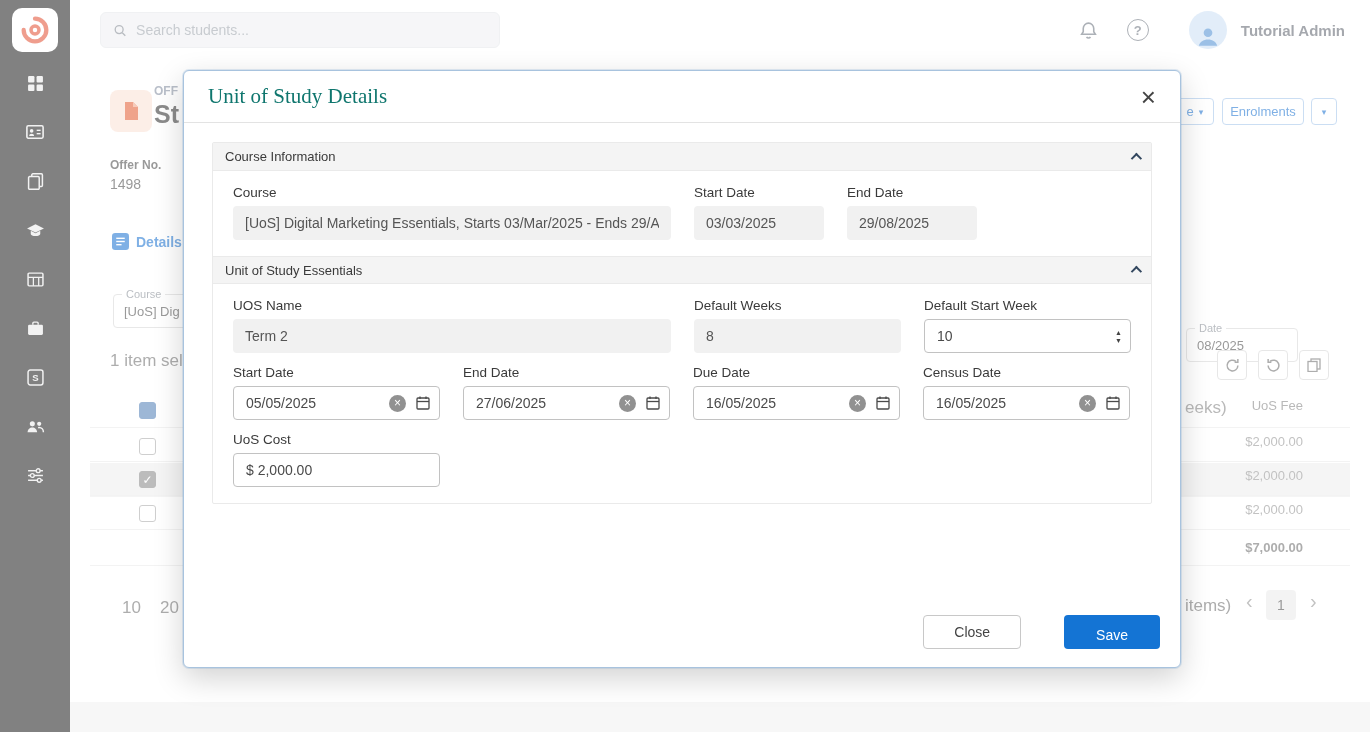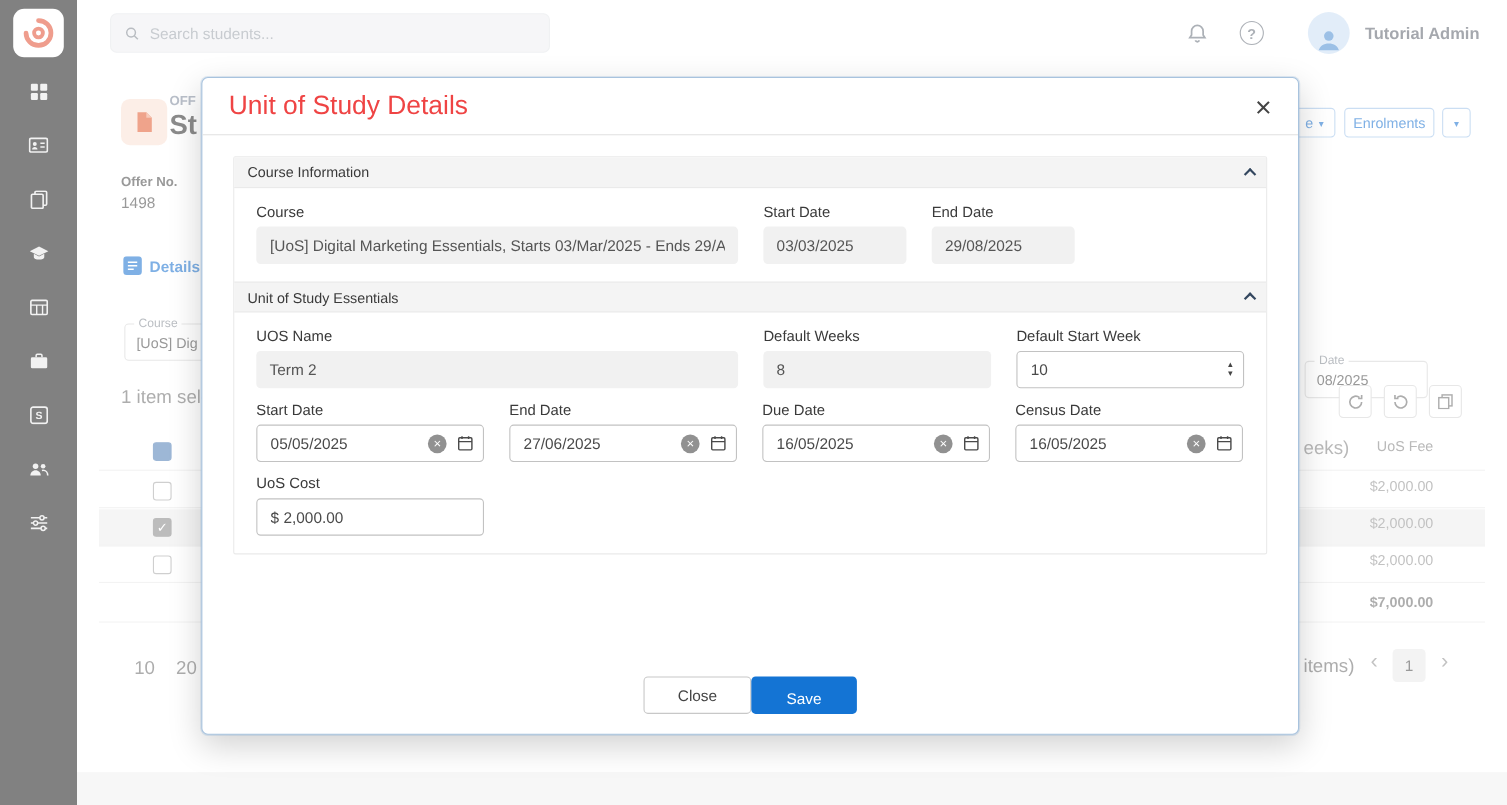--- a/index.html
+++ b/index.html
@@ -36,21 +36,21 @@
   .blue-btn { border:1px solid #a9c9ec; background:#fff; color:#2a7cd4; border-radius:4px; height:27px; font-size:13px; display:flex; align-items:center; justify-content:center; gap:5px; }
   .icon-btn { width:30px; height:30px; border:1px solid #d8d8d8; border-radius:4px; background:#fff; display:flex; align-items:center; justify-content:center; }
   .fee { font-size:13px; color:#999; width:80px; text-align:right; }
   .pager-num { width:30px; height:30px; background:#ececec; border-radius:4px; display:flex; align-items:center; justify-content:center; font-size:14px; color:#555; }
   .pager-arrow { font-size:20px; color:#9a9a9a; }
 
   
   .backdrop { position:absolute; inset:0; background:rgba(255,255,255,0.4); z-index:50; }
   .modal { position:absolute; left:183px; top:70px; width:998px; height:598px; background:#fff; border:1px solid #a8c3de; border-radius:6px; box-shadow:0 0 0 1px rgba(130,170,210,.25), 0 10px 30px rgba(0,0,0,.18); z-index:100; }
   .modal-header { height:52px; display:flex; align-items:center; justify-content:space-between; padding:0 24px; border-bottom:1px solid #e3e3e3; }
-  .modal-title { font-size:24px; color:#ef4444; }
+  .modal-title { font-size:21px; color:#0f766e;font-family:Liberation Serif, serif; }
   .modal-close { background:none; border:none; font-size:26px; line-height:1; color:#444; cursor:pointer; }
   .modal-body { padding:19px 28px 0; }
   .panel { border:1px solid #eaeaea; border-radius:2px; }
   .section-bar { height:28px; background:#f4f4f4; display:flex; align-items:center; justify-content:space-between; padding:0 12px; border-bottom:1px solid #eaeaea; cursor:pointer; }
   .section-bar.bt { border-top:1px solid #eaeaea; }
   .section-bar .sec-title { font-size:13px; color:#3a3a3a; }
   .chev-up { display:inline-block; border:solid #33475f; border-width:2px 2px 0 0; padding:3px; transform:rotate(-45deg) translateY(2px); }
   .section-body { padding:14px 20px 16px; }
   .frow { display:flex; gap:23px; }
   .frow + .frow { margin-top:12px; }
@@ -58,21 +58,21 @@
   .field > label { font-size:13.5px; color:#3a3a3a; margin-bottom:6px; }
   .w-lg { width:438px; } .w-md { width:207px; } .w-sm { width:130px; }
   .inp { height:34px; border-radius:4px; font-size:14px; color:#4a4a4a; width:100%; }
   input.gray { background:#f1f1f1; border:none; padding:0 12px; color:#555; }
   .wrap { height:34px; border:1px solid #c2c2c2; border-radius:4px; background:#fff; display:flex; align-items:center; padding:0 8px 0 12px; gap:9px; }
   .wrap input { border:none; outline:none; flex:1; min-width:0; font-size:14px; color:#4a4a4a; background:transparent; }
   .clear-icon { width:17px; height:17px; min-width:17px; border-radius:50%; background:#919191; color:#fff; font-size:12px; line-height:1; display:flex; align-items:center; justify-content:center; cursor:pointer; }
   .cal-icon { display:flex; cursor:pointer; }
   .spin-col { display:flex; flex-direction:column; gap:1px; }
   .spin-col span { font-size:7px; color:#444; line-height:1; cursor:pointer; }
-  .modal-footer { position:absolute; left:20px; right:20px; bottom:18px; display:flex; justify-content:center; }
+  .modal-footer { position:absolute; left:20px; right:20px; bottom:18px; display:flex; justify-content:flex-end;gap:43px; }
   .btn { height:34px; border-radius:4px; font-size:14px; cursor:pointer; font-family:inherit; }
   .btn-close { background:#fff; border:1px solid #c8c8c8; color:#444; padding:0 30px; }
   .btn-save { background:#1474d4; border:none; color:#fff; padding:12px 32px; }
 </style>
 </head>
 <body>
 
 <aside class="sidebar">
   <div class="logo-tile">
     <svg viewBox="0 0 24 24" width="32" height="32">

